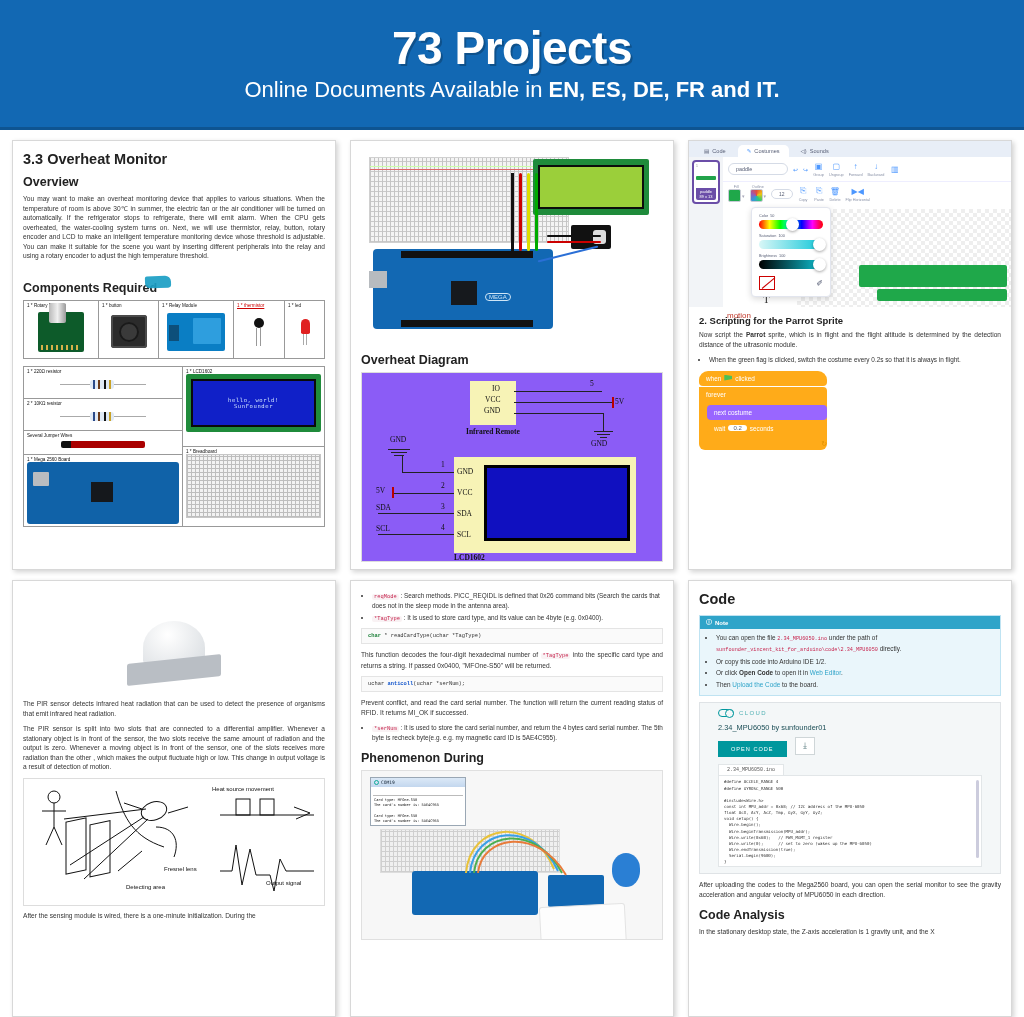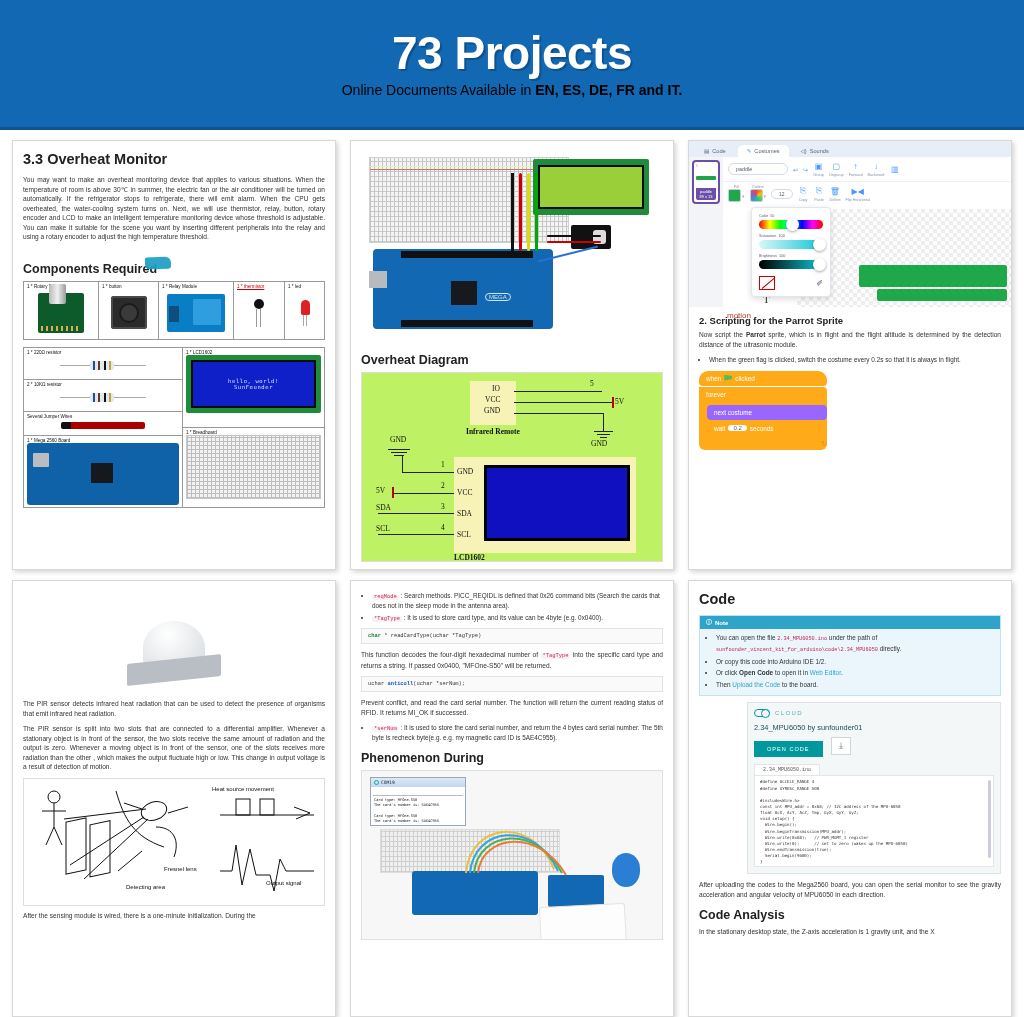--- a/index.html
+++ b/index.html
@@ -18,21 +18,21 @@
     display:flex; flex-direction:column;
     align-items:center; justify-content:center;
     border-bottom:3px solid #0e5491;
   }
   .banner-title {
     font-size:46px; font-weight:bold; color:#ffffff;
     letter-spacing:-0.5px; line-height:1;
     text-shadow:2px 2px 0 rgba(0,0,0,0.22);
     margin-bottom:6px;
   }
-  .banner-sub { font-size:14px; color:#000000; }
+  .banner-sub { font-size:22px; color:#ffffff; }
   .banner-sub b { font-weight:bold; }
 
   
   .grid {
     position:relative; width:1024px; height:887px;
     padding:10px 12px 0 12px;
     display:grid;
     grid-template-columns:1fr 1fr 1fr;
     grid-template-rows:430px 437px;
     gap:10px 14px;
@@ -111,21 +111,21 @@
   .mega-big .hdr2{ position:absolute; left:28px; bottom:2px; width:132px; height:7px; background:#111; }
   .mega-big .usb{ position:absolute; left:-4px; top:22px; width:18px; height:17px; background:#b7bbbf; }
   .mega-big .txt{ position:absolute; left:112px; top:44px; font-size:6px; color:#cfe6f7; border:1px solid #cfe6f7; border-radius:6px; padding:0 3px; }
   .lcd-green { position:absolute; right:14px; top:10px; width:116px; height:56px; background:#1f8b3b; border-radius:2px; padding:6px 5px; }
   .lcd-green .scr{ width:100%; height:100%; background:#9bcf3a; border:2px solid #0c0c0c; }
   .ir-mod{ position:absolute; right:52px; top:76px; width:40px; height:24px; background:#111; border-radius:2px; }
   .ir-mod::after{ content:""; position:absolute; right:5px; top:5px; width:13px; height:14px; background:#ddd; border-radius:3px; }
   .wire{ position:absolute; border-radius:2px; }
 
   
-  .schem { border:1px solid #ddd; background:#bef264; padding:16px; height:190px; position:relative; font-family:"Liberation Serif", serif; }
+  .schem { border:1px solid #ddd; background:#8b5cf6; padding:16px; height:190px; position:relative; font-family:"Liberation Serif", serif; }
   .blk-yellow{ position:absolute; background:#f7f3b6; }
   .sch-lbl{ position:absolute; font-size:7.5px; color:#111; font-family:"Liberation Serif", serif; }
   .sch-line{ position:absolute; background:#222; height:1px; }
   .sch-vline{ position:absolute; background:#222; width:1px; }
   .sch-red{ position:absolute; background:#b00; }
   .lcd-blue{ position:absolute; background:#1010c0; border:3px solid #000; }
 
   
   .scr-wrap{ background:#fff; padding:0; }
   .scr-tabs{ display:flex; gap:3px; background:#e8eef7; padding:4px 6px 0 6px; }
@@ -204,21 +204,21 @@
   .pb-card{ position:absolute; left:178px; top:134px; width:86px; height:46px; background:#fdfdfd; border:1px solid #e3e3e3; border-radius:3px; transform:rotate(-3deg); }
   .pb-tag{ position:absolute; left:250px; top:82px; width:28px; height:34px; background:#2a7fd4; border-radius:50%/46%; }
 
   
   .note{ border:1px solid #bfe3f2; background:#eaf6fb; }
   .note-hd{ background:#2fa4c9; color:#fff; font-size:6px; font-weight:bold; padding:2px 6px; display:flex; align-items:center; gap:3px; }
   .note-bd{ padding:4px 6px; }
   .note-bd li{ font-size:6.2px; line-height:1.55; color:#30404d; }
   .path{ font-family:"Liberation Mono",monospace; font-size:5.2px; color:#c7254e; }
   .lnk{ color:#2fa4c9; }
-  .cloud{ border:1px solid #dfe3e6; background:#f4f7f8; padding:6px 6px; margin-top:6px;margin-left:48px; }
+  .cloud{ border:1px solid #dfe3e6; background:#f4f7f8; padding:6px 18px; margin-top:6px; }
   .cloud-hd{ display:flex; align-items:center; gap:5px; }
   .inf{ width:16px; height:8px; border:1.5px solid #00979d; border-radius:8px; position:relative; }
   .inf::after{ content:""; position:absolute; left:6px; top:-1.5px; width:7px; height:7px; border:1.5px solid #00979d; border-radius:50%; background:#f4f7f8; }
   .cloud-tag{ font-size:6px; letter-spacing:1.4px; color:#4fb0b3; }
   .cloud-title{ font-size:7.4px; color:#1a4d55; margin:6px 0 5px 0; }
   .open-btn{ background:#00979d; color:#fff; font-size:5.6px; letter-spacing:1px; padding:5px 13px; display:inline-block; }
   .dl-btn{ display:inline-flex; align-items:center; justify-content:center; width:20px; height:18px; border:1px solid #cfd6d8; background:#fff; color:#41686d; font-size:8px; margin-left:4px; vertical-align:top; }
   .file-tab{ display:inline-block; background:#fff; border:1px solid #e2e6e8; border-bottom:none; font-size:5px; color:#555; padding:2px 8px; margin-top:7px; font-family:"Liberation Mono",monospace; }
   .codewin{ background:#fff; border:1px solid #e2e6e8; height:92px; overflow:hidden; padding:3px 5px; position:relative; }
   .codewin pre{ margin:0; font-family:"DejaVu Sans Mono", monospace; font-size:4.1px; line-height:1.5; color:#333; white-space:pre; }
@@ -231,20 +231,21 @@
   <div class="banner-title">73 Projects</div>
   <div class="banner-sub">
     <span>Online Documents Available in </span><b>EN, ES, DE, FR and IT.</b>
   </div>
 </div>
 
 <div class="grid">
 
   <div class="card pad">
     <h1 class="doc">3.3 Overheat Monitor</h1>
+    <h2 class="doc">Overview</h2>
     <p class="body">You may want to make an overheat monitoring device that applies to various situations. When the temperature of room is above 30℃ in summer, the electric fan or the air conditioner will be turned on automatically. If the refrigerator stops to refrigerate, there will emit alarm. When the CPU gets overheated, the water-cooling system turns on. Next, we will use thermistor, relay, button, rotary encoder and LCD to make an intelligent temperature monitoring device whose threshold is adjustable. You can make it suitable for the scene you want by inserting different peripherals into the relay and using a rotary encoder to adjust the high temperature threshold.</p>
     <h2 class="doc"><span class="hl">Components Required</span></h2>
 
     <div class="ctable">
       <div class="ccell" style="width:25%">
         <div class="clabel">1 * Rotary Encoder</div>
         <div class="cimg">
             <div class="rot-enc"></div>
           </div>
       </div>

